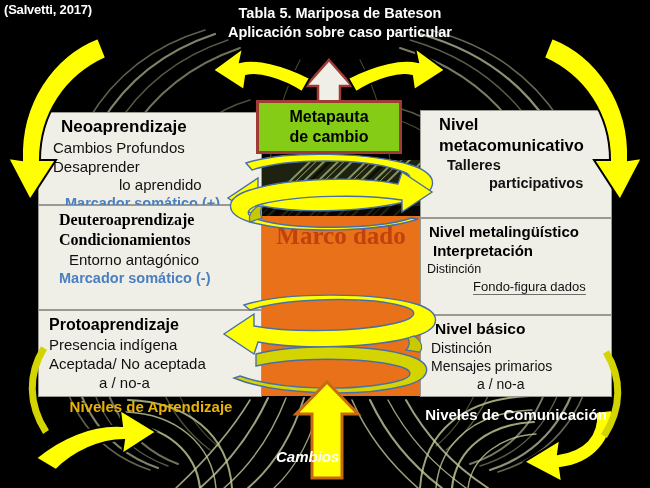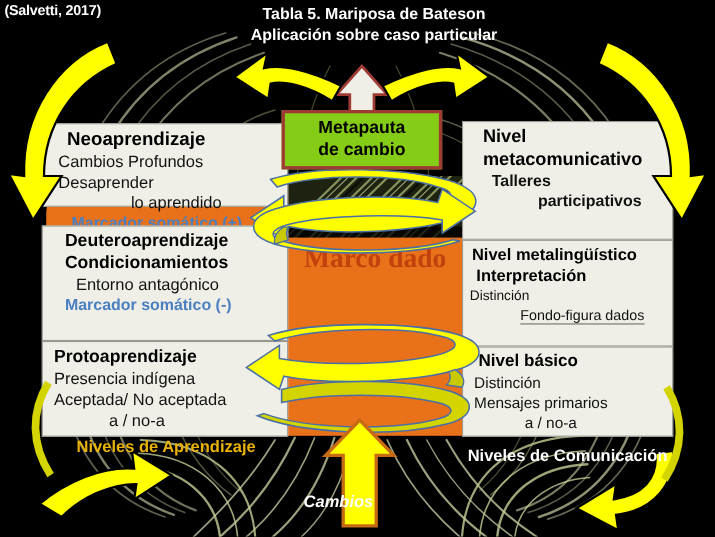--- a/index.html
+++ b/index.html
@@ -25,40 +25,40 @@
               background:#e8711a;}
   .col-photo{position:absolute;left:262px;top:160px;width:158px;height:58px;
              background:#2b2a12;overflow:hidden;}
   .col-photo svg{display:block;}
 
   
   .panel{position:absolute;background:#f0efe7;border:1px solid #9a9a92;
          box-sizing:border-box;}
   .panel-left{left:38px;width:224px;}
   .panel-right{left:420px;width:192px;}
-  .pl1{top:112px;height:76px;}
+  .pl1{top:112px;height:93px;}
   .pl2{top:205px;height:105px;}
   .pl3{top:310px;height:87px;}
   .pr1{top:110px;height:108px;}
   .pr2{top:218px;height:97px;}
   .pr3{top:315px;height:82px;}
 
   .panel .hd{font-weight:bold;color:#000;}
   .panel .ln{color:#111;}
   .blue{color:#4a7fc1;font-weight:bold;}
   .ul-txt{border-bottom:1px solid #6f6f6a;display:inline-block;line-height:1.05;}
 
   
   .panel-left{padding:3px 6px 0 8px;font-size:15px;line-height:19px;}
   .pl1 .hd{font-size:17px;line-height:22px;padding-left:14px;}
   .pl1 .r2{padding-left:6px;}
   .pl1 .r3{padding-left:6px;}
   .pl1 .r4{padding-left:72px;margin-top:-1px;}
   .pl1 .r5{padding-left:18px;font-size:14.5px;}
-  .pl2 .hd{font-size:16px;line-height:21px;padding-left:12px;}
+  .pl2 .hd{font-size:16px;line-height:21px;padding-left:12px;font-family:Liberation Serif, serif;}
   .pl2 .hd2{font-size:16px;line-height:20px;padding-left:12px;}
   .pl2 .r3{padding-left:22px;}
   .pl2 .r4{padding-left:12px;font-size:14.5px;}
   .pl3 .hd{font-size:16px;line-height:21px;padding-left:2px;}
   .pl3 .r2{padding-left:2px;}
   .pl3 .r3{padding-left:2px;}
   .pl3 .r4{padding-left:52px;}
 
   
   .panel-right{padding:3px 4px 0 6px;font-size:14px;line-height:18px;}

